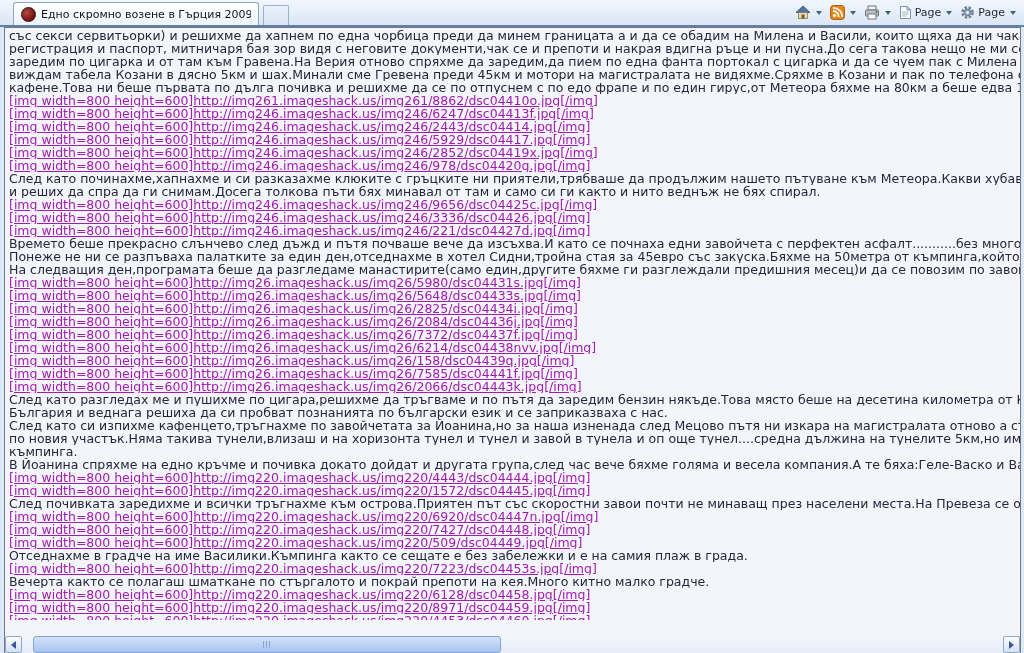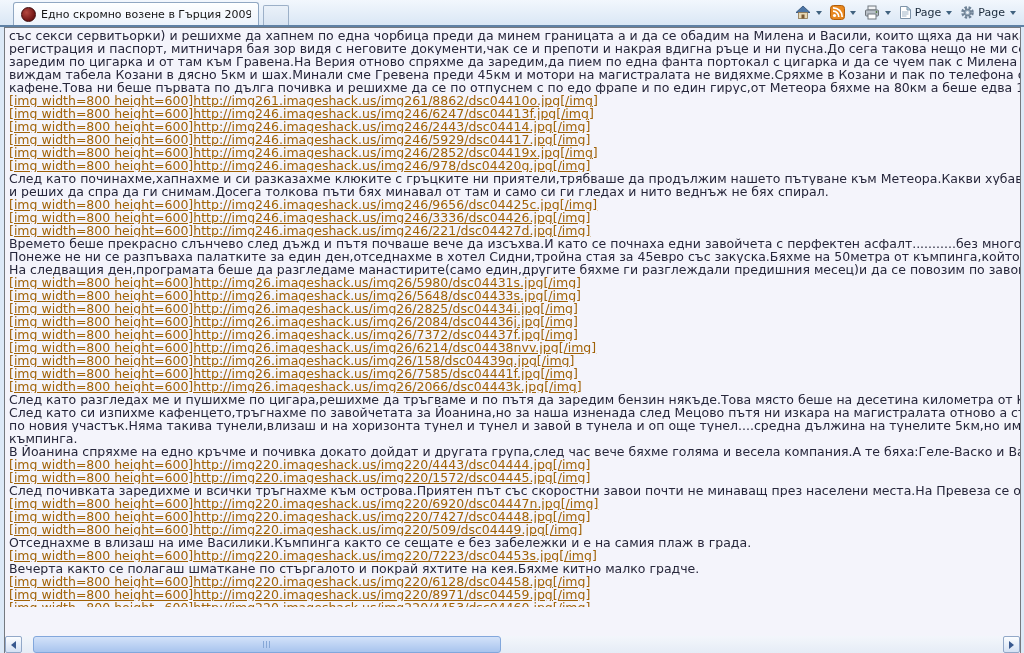--- a/index.html
+++ b/index.html
@@ -28,21 +28,21 @@
          border-top:4px solid #40627F;margin:0 5px 0 2px;}
   .cmd-icon{display:block;}
 
   
   .page{position:absolute;top:27px;left:4px;right:3px;bottom:0;background:#F4F4FB;
         border-left:1px solid #75797F;border-right:1px solid #75797F;border-top:1px solid #75797F;
         overflow:hidden;}
   .content{position:absolute;top:1px;left:4px;right:0;bottom:17px;overflow:hidden;
            font-size:12.5px;line-height:13px;color:#26263A;}
   .row{white-space:nowrap;height:13px;overflow:hidden;}
-  .row a{color:#a16207;text-decoration:underline;cursor:pointer;}
+  .row a{color:#a21caf;text-decoration:underline;cursor:pointer;}
   .row.clipped{height:6px;}
 
   
   .hscroll{position:absolute;left:0;right:0;bottom:0;height:17px;display:flex;
            background:#EDF2FA;}
   .sb-btn{width:17px;height:17px;flex:none;box-sizing:border-box;
           background:linear-gradient(#FBFDFF,#D4E1F4);
           border:1px solid #92A8C8;border-radius:2px;
           display:flex;align-items:center;justify-content:center;}
   .sb-track{flex:1;position:relative;background:linear-gradient(#F3F6FB,#E5ECF6);}
@@ -129,50 +129,51 @@
         <div class="row">заредим по цигарка и от там към Гравена.На Верия отново спряхме да заредим,да пием по една фанта портокал с цигарка и да се чуем пак с Милена и Васили.Разбрахме се</div>
         <div class="row">виждам табела Козани в дясно 5км и шах.Минали сме Гревена преди 45км и мотори на магистралата не видяхме.Сряхме в Козани и пак по телефона с Милена (ами то ние такс</div>
         <div class="row">кафене.Това ни беше първата по дълга почивка и решихме да се по отпуснем с по едо фрапе и по един гирус,от Метеора бяхме на 80км а беше едва 15:30 часа.</div>
         <div class="row"><a>[img width=800 height=600]http://img261.imageshack.us/img261/8862/dsc04410o.jpg[/img]</a></div>
         <div class="row"><a>[img width=800 height=600]http://img246.imageshack.us/img246/6247/dsc04413f.jpg[/img]</a></div>
         <div class="row"><a>[img width=800 height=600]http://img246.imageshack.us/img246/2443/dsc04414.jpg[/img]</a></div>
         <div class="row"><a>[img width=800 height=600]http://img246.imageshack.us/img246/5929/dsc04417.jpg[/img]</a></div>
         <div class="row"><a>[img width=800 height=600]http://img246.imageshack.us/img246/2852/dsc04419x.jpg[/img]</a></div>
         <div class="row"><a>[img width=800 height=600]http://img246.imageshack.us/img246/978/dsc04420g.jpg[/img]</a></div>
         <div class="row">След като починахме,хапнахме и си разказахме клюките с гръцките ни приятели,трябваше да продължим нашето пътуване към Метеора.Какви хубави завой ни чакаха след та</div>
-        <div class="row">и реших да спра да ги снимам.Досега толкова пъти бях минавал от там и само си ги гледах и нито веднъж не бях спирал.</div>
+        <div class="row">и реших да спра да ги снимам.Досега толкова пъти бях минавал от там и само си ги както и нито веднъж не бях спирал.</div>
         <div class="row"><a>[img width=800 height=600]http://img246.imageshack.us/img246/9656/dsc04425c.jpg[/img]</a></div>
         <div class="row"><a>[img width=800 height=600]http://img246.imageshack.us/img246/3336/dsc04426.jpg[/img]</a></div>
         <div class="row"><a>[img width=800 height=600]http://img246.imageshack.us/img246/221/dsc04427d.jpg[/img]</a></div>
         <div class="row">Времето беше прекрасно слънчево след дъжд и пътя почваше вече да изсъхва.И като се почнаха едни завойчета с перфектен асфалт...........без много трафик,нямам думи.</div>
         <div class="row">Понеже не ни се разпъваха палатките за един ден,отседнахме в хотел Сидни,тройна стая за 45евро със закуска.Бяхме на 50метра от къмпинга,който бяхме предвидили и да н</div>
         <div class="row">На следващия ден,програмата беше да разгледаме манастирите(само един,другите бяхме ги разглеждали предишния месец)и да се повозим по завоите до Йоанина,там трябва</div>
         <div class="row"><a>[img width=800 height=600]http://img26.imageshack.us/img26/5980/dsc04431s.jpg[/img]</a></div>
         <div class="row"><a>[img width=800 height=600]http://img26.imageshack.us/img26/5648/dsc04433s.jpg[/img]</a></div>
         <div class="row"><a>[img width=800 height=600]http://img26.imageshack.us/img26/2825/dsc04434i.jpg[/img]</a></div>
         <div class="row"><a>[img width=800 height=600]http://img26.imageshack.us/img26/2084/dsc04436j.jpg[/img]</a></div>
         <div class="row"><a>[img width=800 height=600]http://img26.imageshack.us/img26/7372/dsc04437f.jpg[/img]</a></div>
         <div class="row"><a>[img width=800 height=600]http://img26.imageshack.us/img26/6214/dsc04438nvv.jpg[/img]</a></div>
         <div class="row"><a>[img width=800 height=600]http://img26.imageshack.us/img26/158/dsc04439q.jpg[/img]</a></div>
         <div class="row"><a>[img width=800 height=600]http://img26.imageshack.us/img26/7585/dsc04441f.jpg[/img]</a></div>
         <div class="row"><a>[img width=800 height=600]http://img26.imageshack.us/img26/2066/dsc04443k.jpg[/img]</a></div>
         <div class="row">След като разгледах ме и пушихме по цигара,решихме да тръгваме и по пътя да заредим бензин някъде.Това място беше на десетина километра от Калампакаи за наша изнена</div>
+        <div class="row">България и веднага решиха да си пробват познанията по български език и се заприказваха с нас.</div>
         <div class="row">След като си изпихме кафенцето,тръгнахме по завойчетата за Йоанина,но за наша изненада след Мецово пътя ни изкара на магистралата отново а стария път беше затворен,</div>
         <div class="row">по новия участък.Няма такива тунели,влизаш и на хоризонта тунел и тунел и завой в тунела и оп още тунел....средна дължина на тунелите 5км,но имаше и много по дълги и е</div>
         <div class="row">къмпинга.</div>
         <div class="row">В Йоанина спряхме на едно кръчме и почивка докато дойдат и другата група,след час вече бяхме голяма и весела компания.А те бяха:Геле-Васко и Ваня,Денко и Папи, и Цек</div>
         <div class="row"><a>[img width=800 height=600]http://img220.imageshack.us/img220/4443/dsc04444.jpg[/img]</a></div>
         <div class="row"><a>[img width=800 height=600]http://img220.imageshack.us/img220/1572/dsc04445.jpg[/img]</a></div>
         <div class="row">След почивката заредихме и всички тръгнахме към острова.Приятен път със скоростни завои почти не минаващ през населени места.На Превеза се отбихме и минахме покрай</div>
         <div class="row"><a>[img width=800 height=600]http://img220.imageshack.us/img220/6920/dsc04447n.jpg[/img]</a></div>
         <div class="row"><a>[img width=800 height=600]http://img220.imageshack.us/img220/7427/dsc04448.jpg[/img]</a></div>
         <div class="row"><a>[img width=800 height=600]http://img220.imageshack.us/img220/509/dsc04449.jpg[/img]</a></div>
-        <div class="row">Отседнахме в влизаш на име Василики.Къмпинга както се сещате е без забележки и е на самия плаж в града.</div>
+        <div class="row">Отседнахме в градче на име Василики.Къмпинга както се сещате е без забележки и е на самия плаж в града.</div>
         <div class="row"><a>[img width=800 height=600]http://img220.imageshack.us/img220/7223/dsc04453s.jpg[/img]</a></div>
-        <div class="row">Вечерта както се полагаш шматкане по стъргалото и покрай яхтите на кея.Бяхме китно малко градче.</div>
+        <div class="row">Вечерта както се полагаш шматкане по стъргалото и покрай препоти на кея.Много китно малко градче.</div>
         <div class="row"><a>[img width=800 height=600]http://img220.imageshack.us/img220/6128/dsc04458.jpg[/img]</a></div>
         <div class="row"><a>[img width=800 height=600]http://img220.imageshack.us/img220/8971/dsc04459.jpg[/img]</a></div>
         <div class="row clipped"><a>[img width=800 height=600]http://img220.imageshack.us/img220/4453/dsc04460.jpg[/img]</a></div>
       </div>
 
     <div class="hscroll">
       <div class="sb-btn">
         <span class="arr-left"></span>
       </div>
       <div class="sb-track">

